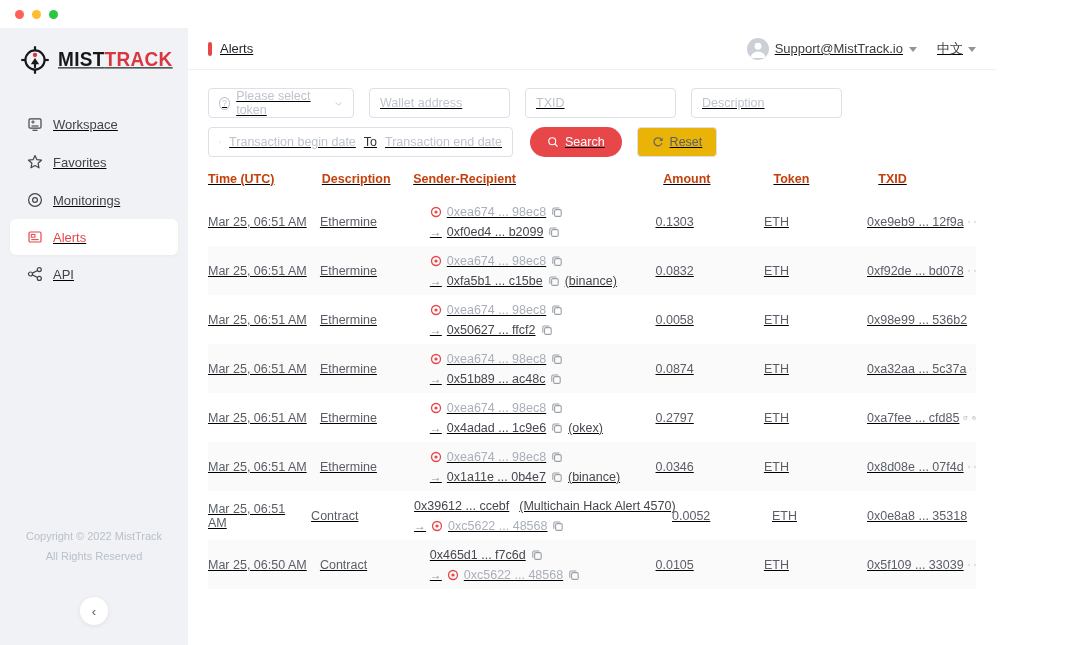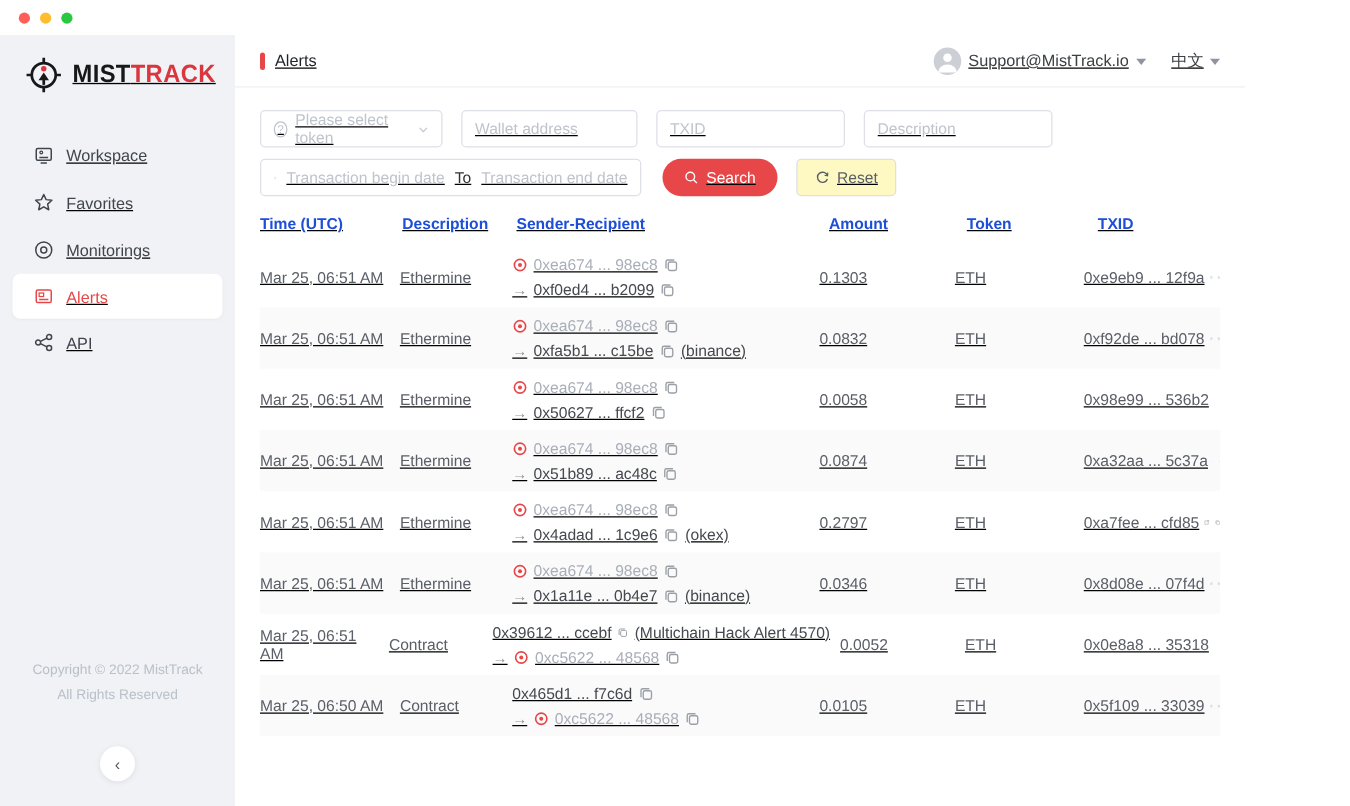--- a/index.html
+++ b/index.html
@@ -51,40 +51,40 @@
   .f-select .left { display:flex; align-items:center; gap:6px; }
   .q-circle { width:13px; height:13px; border:1px solid #bfc4cc; border-radius:50%; font-size:9px; display:flex; align-items:center; justify-content:center; color:#bfc4cc; }
   .f-wallet { width:141px; }
   .f-txid { width:151px; }
   .f-desc { width:151px; }
   .f-dates { width:305px; gap:8px; cursor:pointer; }
   .f-dates .ph { white-space:nowrap; }
   .f-dates .to { color:#303133; font-size:12.5px; }
   .btn { height:30px; border-radius:4px; display:flex; align-items:center; justify-content:center; gap:6px; font-size:12.5px; cursor:pointer; border:none; font-family:inherit; }
   .btn-search { background:#e84749; color:#fff; padding:0 17px; margin-left:2px;border-radius:15px; }
-  .btn-reset { background:#fef9c3; color:#5a5e66; border:1px solid #dde0e6; padding:0 14px; }
+  .btn-reset { background:#eab308; color:#5a5e66; border:1px solid #dde0e6; padding:0 14px; }
 
   
   .summary { margin:15px 20px 0 20px; height:26px; background:#f5f6f8; display:flex; align-items:center; padding:0 10px; font-size:12px; color:#8f959e; gap:5px; }
   .summary .red { color:#e84749; }
   .summary .gap { width:12px; }
 
   
   .table { margin:4px 20px 0 20px; }
-  .thead { display:flex; align-items:center; height:36px; font-size:12.5px; font-weight:bold; color:#1d4ed8; }
+  .thead { display:flex; align-items:center; height:36px; font-size:12.5px; font-weight:bold; color:#c2410c; }
   .cell { padding-right:8px; }
   .c-time { width:126px; }
   .c-desc { width:101px; }
   .c-sr { width:278px; }
   .c-amount { width:122px; }
   .c-token { width:116px; }
   .c-txid { width:109px; padding-right:0; }
   .trow { display:flex; align-items:center; min-height:49px; font-size:12.5px; color:#5a5e66; }
   .tbody .trow:nth-child(even) { background:#fafafa; }
-  .addr-line { display:flex; align-items:center; gap:5px; line-height:20px; white-space:nowrap; }
+  .addr-line { display:flex; align-items:center; gap:5px; line-height:20px; white-space:nowrap;margin-left:20px; }
   .addr.muted { color:#a9aeb8; }
   .addr.dark { color:#45484e; }
   .arrow { color:#8f959e; font-size:12px; }
   .tag { color:#45484e; }
   .c-txid { display:flex; align-items:center; gap:4px; white-space:nowrap; }
   .icon-btn { display:inline-flex; cursor:pointer; }
 </style>
 </head>
 <body>
 

